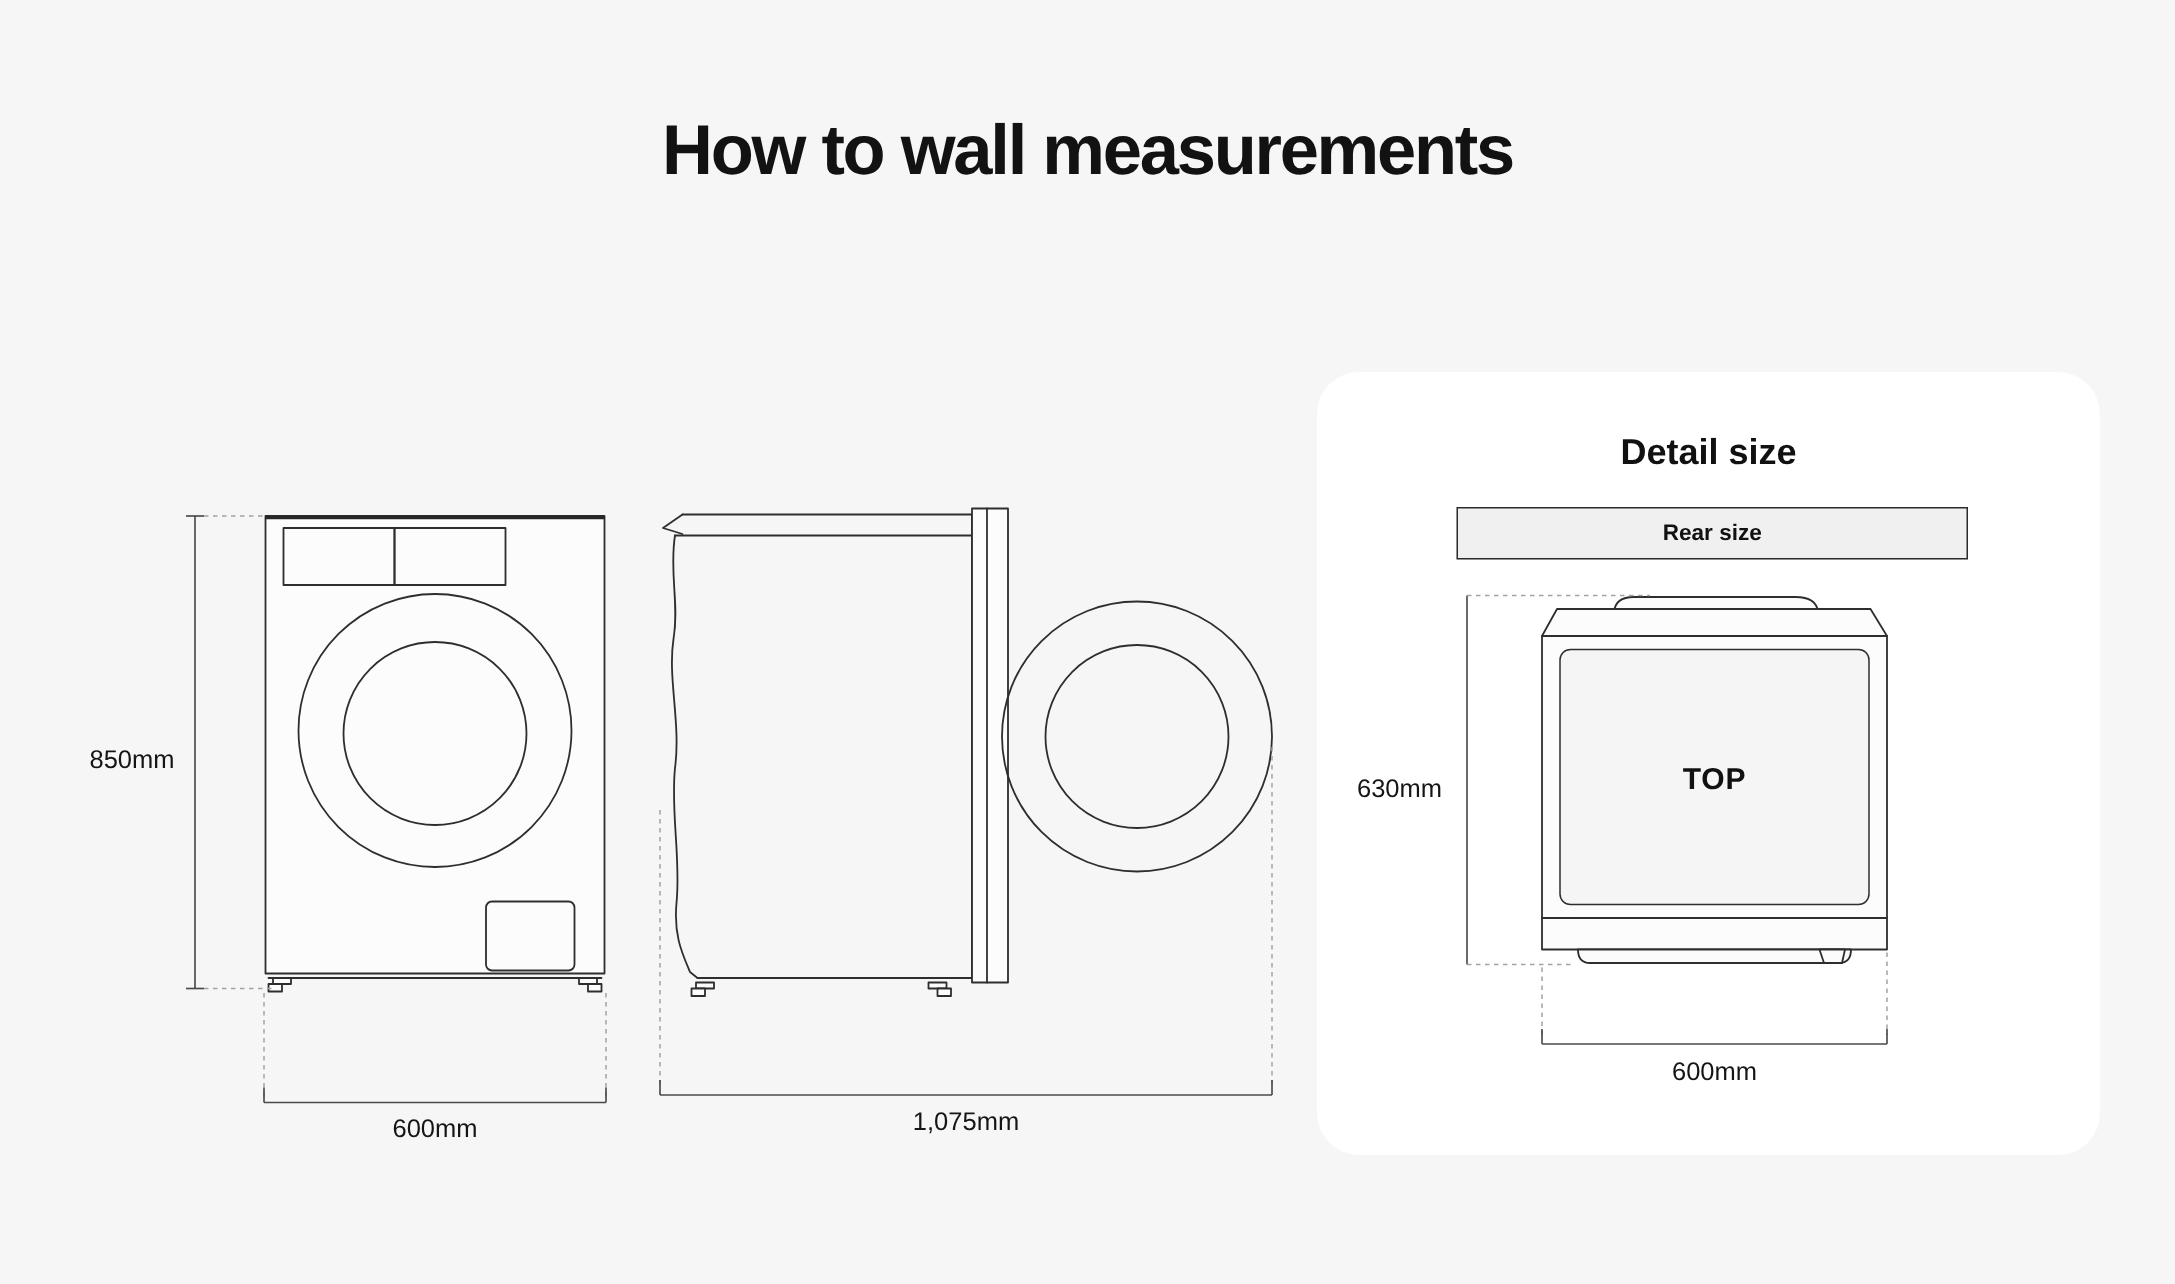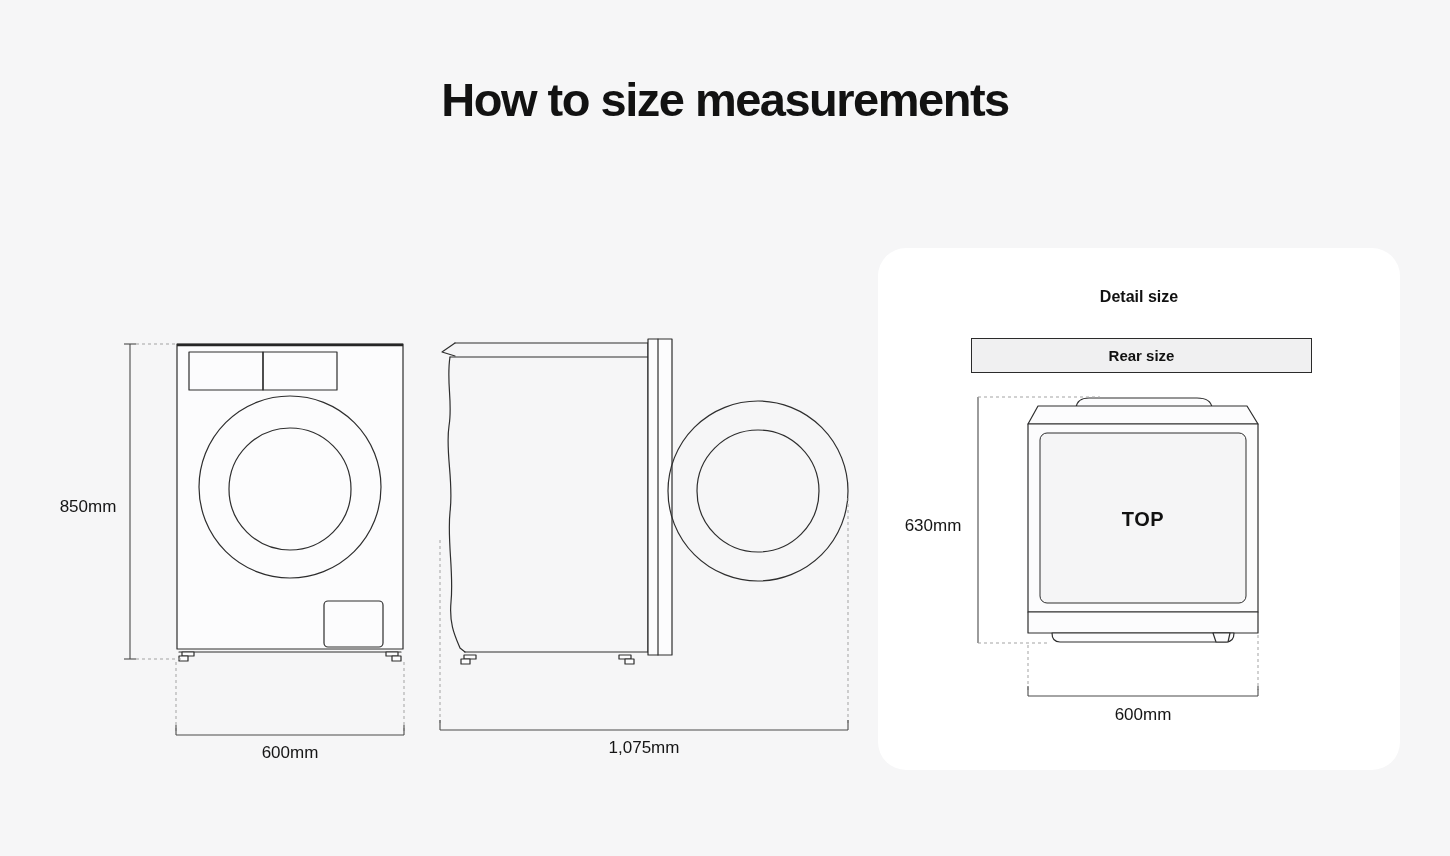--- a/index.html
+++ b/index.html
@@ -13,31 +13,31 @@
   .lnf{stroke:#2e2e2e; stroke-width:1.2; fill:#fcfcfd; stroke-linejoin:round;}
   .lnf2{stroke:#2e2e2e; stroke-width:1; fill:#f5f5f6; stroke-linejoin:round;}
   .thick{stroke:#262626; stroke-width:2.4; fill:none;}
   .dim{stroke:#4a4a4a; stroke-width:1.1; fill:none;}
   .dash{stroke:#a3a3a3; stroke-width:1; fill:none; stroke-dasharray:3 3;}
   .meas{font-size:17px; fill:#151515; font-weight:400;}
   .top-lbl{font-size:20px; fill:#111; font-weight:700; letter-spacing:0.5px;}
   .detail-card{position:absolute; left:878px; top:248px; width:522px; height:522px;
     background:#ffffff; border-radius:28px;}
   .detail-title{position:absolute; top:40px; left:0; width:100%; text-align:center;
-    font-size:16px; font-weight:700; color:#111;}
+    font-size:24px; font-weight:700; color:#111;}
   .rear-wall-bar{position:absolute; left:93px; top:90px; width:339px; height:33px;
     background:#f0f0f1; border:1.4px solid #2b2b2b; display:flex; align-items:center;
     justify-content:center; font-size:15px; font-weight:700; color:#111;}
 </style>
 </head>
 <body>
 
 <div class="canvas">
 
-  <div class="page-title">How to size measurements</div>
+  <div class="page-title">How to wall measurements</div>
 
   <svg style="left:55px; top:335px;" width="365" height="435" viewBox="0 0 365 435">
 
     <rect class="lnf" x="122" y="9" width="226" height="305"></rect>
     <line class="thick" x1="122" y1="10" x2="348" y2="10"></line>
 
     <rect class="ln" x="134" y="17" width="74" height="38"></rect>
     <rect class="ln" x="208" y="17" width="74" height="38"></rect>
 
     <circle class="ln" cx="235" cy="152" r="91"></circle>

